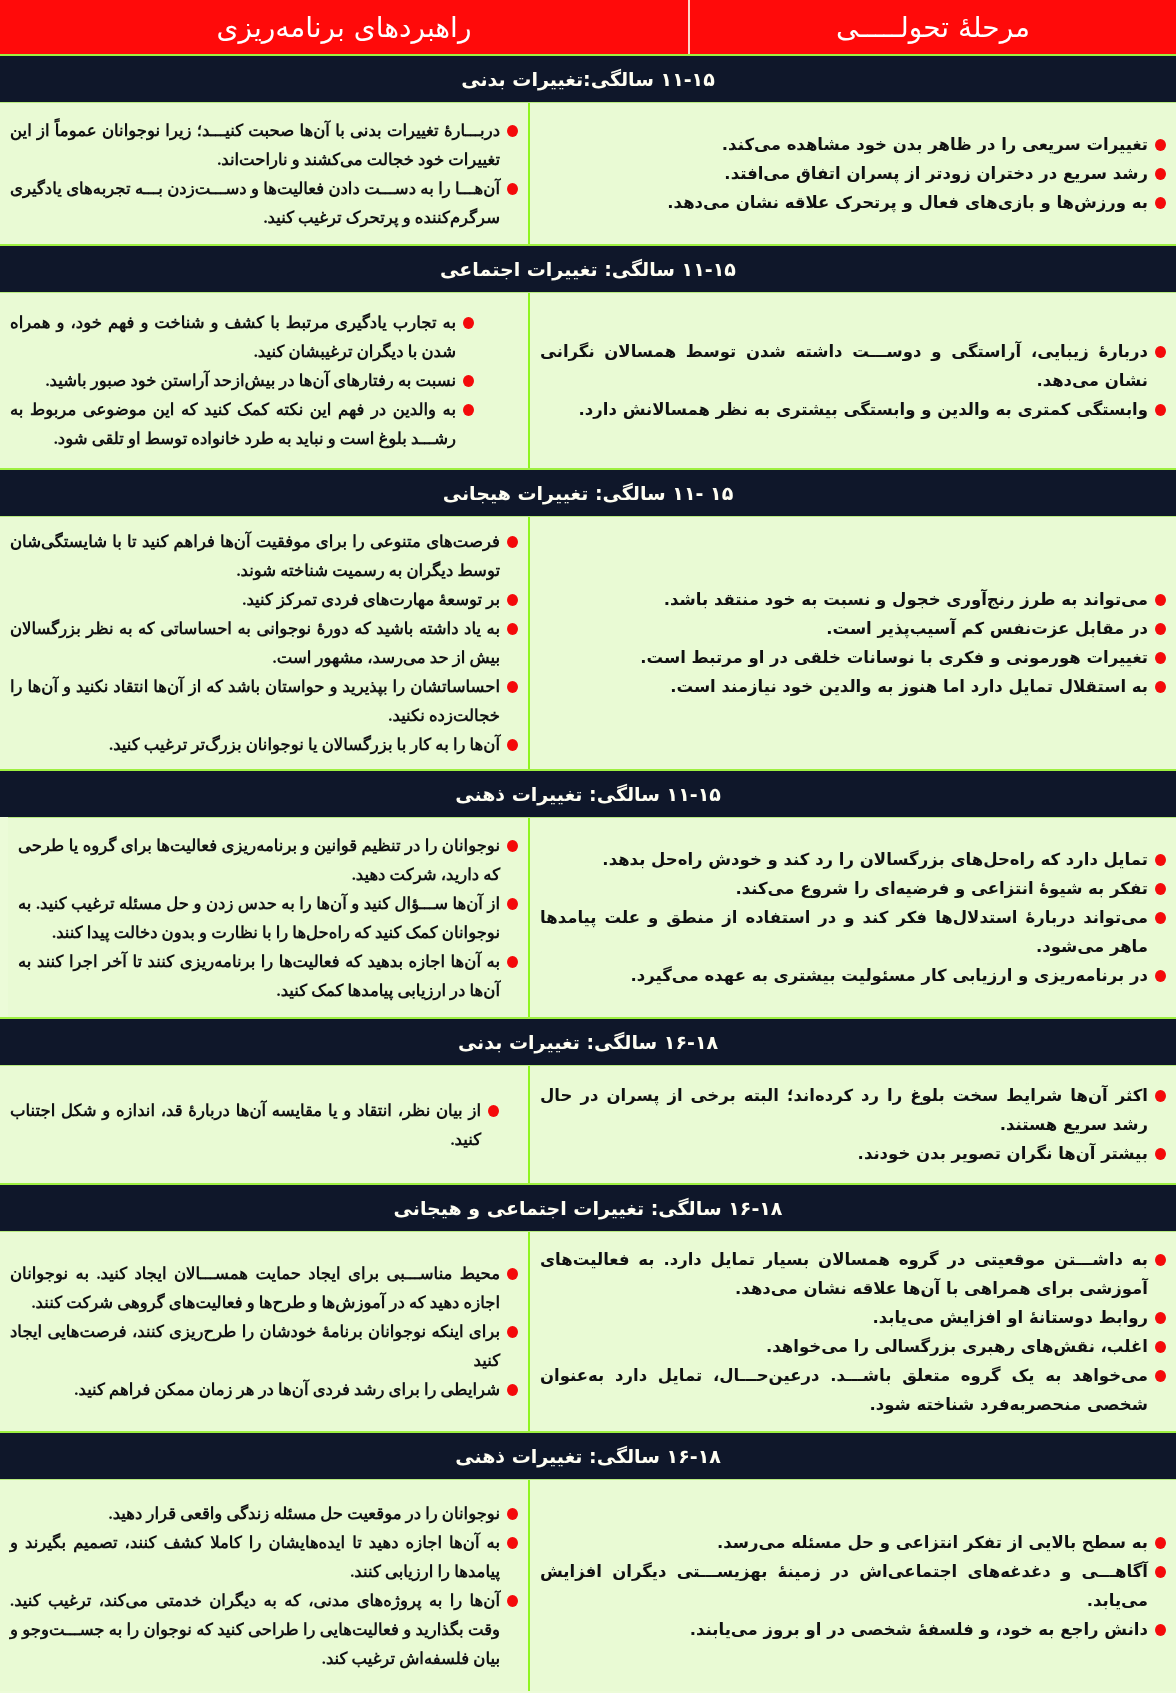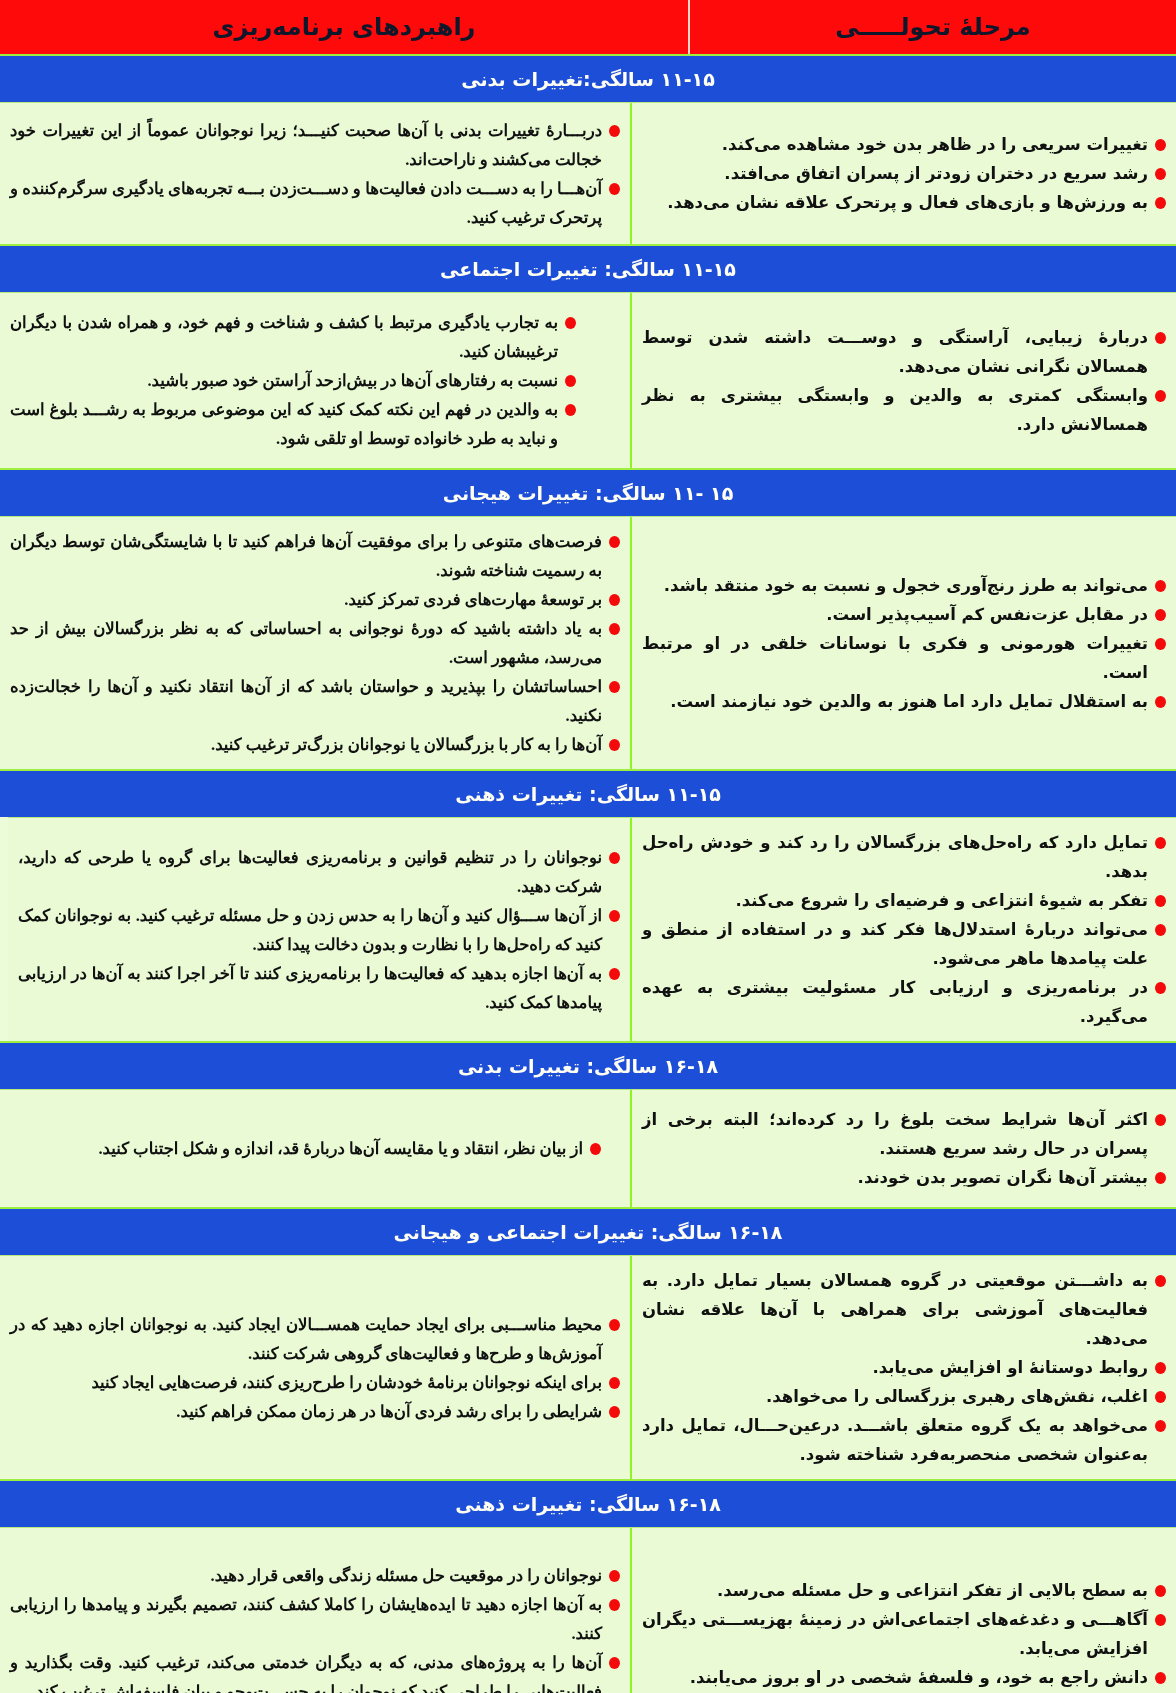--- a/index.html
+++ b/index.html
@@ -1,26 +1,26 @@
 <!DOCTYPE html>
 <html><head>
   <meta charset="utf-8">
   <style>
     * { box-sizing: border-box; margin: 0; padding: 0; }
     html, body { width: 1176px; height: 1693px; background: #ecfbd8; overflow: hidden; }
     body { font-family: "DejaVu Sans", sans-serif; direction: rtl; color: #111; }
     .table { width: 1176px; }
     .header-row { display: flex; height: 54px; background: #ff0a0a; }
-    .header-cell { display: flex; align-items: center; justify-content: center; color: #0f172a; font-weight: bold; font-size: 24px; }
+    .header-cell { display: flex; align-items: center; justify-content: center; color: #ffffff; font-weight: normal; font-size: 28px; }
     .header-cell.right { width: 488px; border-left: 2px solid #ffd6c8; }
     .header-cell.left { flex: 1; }
-    .section-bar { height: 48px; background: #1d4ed8; display: flex; align-items: center; justify-content: center; color: #fffef2; font-weight: bold; font-size: 19px; border-top: 2px solid #9ef040; }
+    .section-bar { height: 48px; background: #0f172a; display: flex; align-items: center; justify-content: center; color: #fffef2; font-weight: bold; font-size: 19px; border-top: 2px solid #9ef040; }
     .content-row { display: flex; background: #e9fad4; border-top: 1px solid #b8ea80; }
     .col { display: flex; flex-direction: column; justify-content: center; padding: 10px 8px 10px 10px; }
-    .col.right { width: 546px; border-left: 2px solid #8ff520; }
+    .col.right { width: 648px; border-left: 2px solid #8ff520; }
     .col.left { flex: 1; font-family: Liberation Serif, serif; }
     ul.bullets { list-style: none; }
     ul.bullets li { position: relative; padding-right: 20px; font-size: 16.5px; line-height: 29px; font-weight: bold; text-align: justify; }
     ul.bullets li .dot { position: absolute; right: 2px; top: 9px; width: 11px; height: 12px; border-radius: 50%; background: #f40a0a; }
   </style>
 </head>
 <body>
 
 <div class="table">
   <div class="header-row">

